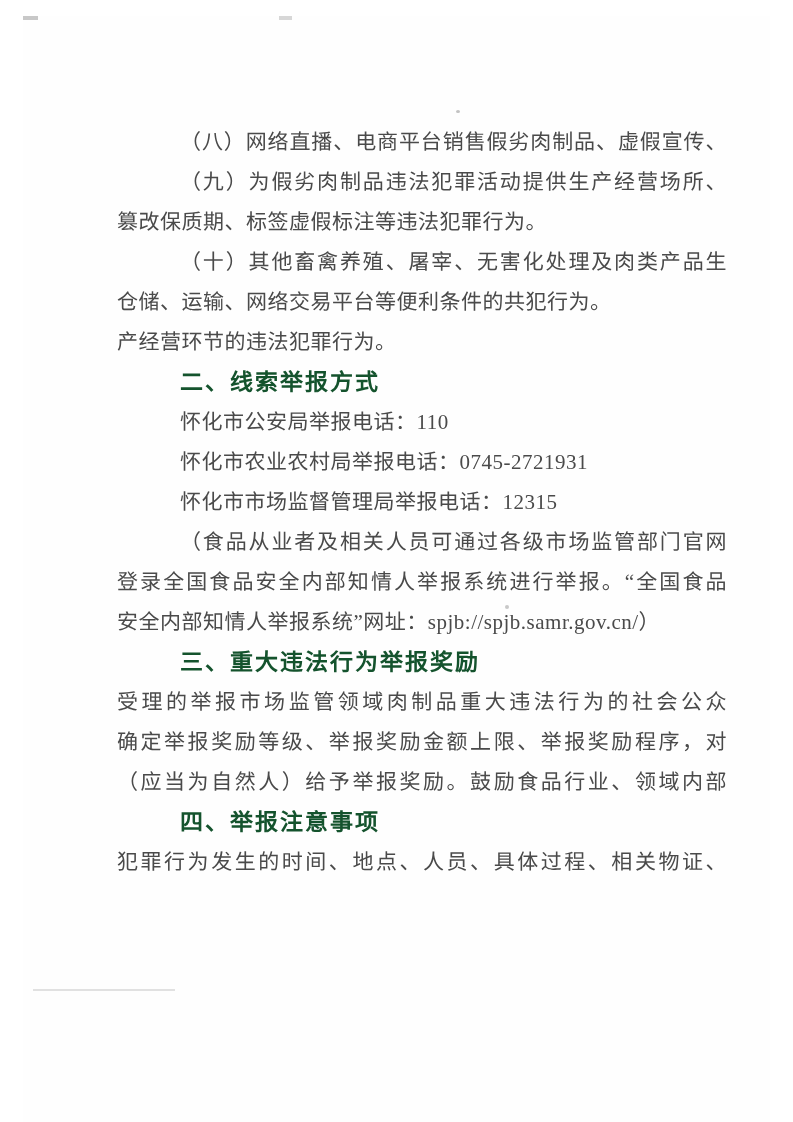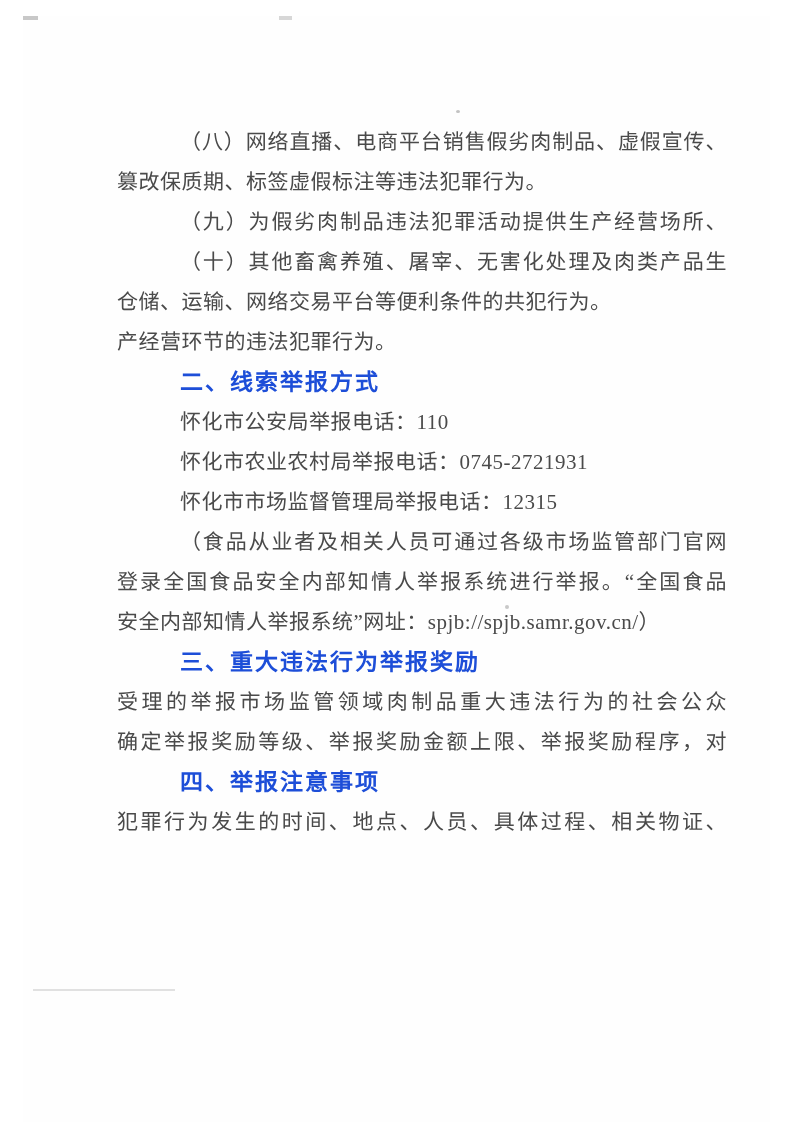--- a/index.html
+++ b/index.html
@@ -37,21 +37,21 @@
     text-align-last: justify;
   }
   .line.indent {
     padding-left: 63px;
   }
   .line.heading {
     font-family: "Liberation Sans", "DejaVu Sans", sans-serif;
     font-weight: bold;
     font-size: 23px;
     letter-spacing: 2px;
-    color: #1d4ed8;
+    color: #14532d;
   }
   .latin {
     letter-spacing: 0.5px;
   }
   
   .artifact {
     position: absolute;
     pointer-events: none;
   }
   .artifact-underline {
@@ -89,31 +89,32 @@
 <div class="page">
   <div class="artifact smudge-top-left"></div>
   <div class="artifact smudge-top-mid"></div>
   <div class="artifact smudge-top-right"></div>
   <div class="artifact speck-1"></div>
   <div class="artifact speck-2"></div>
   <div class="artifact artifact-underline"></div>
 
   <div class="doc-body">
       <div class="line indent full">（八）网络直播、电商平台销售假劣肉制品、虚假宣传、</div>
+      <div class="line indent full">（九）为假劣肉制品违法犯罪活动提供生产经营场所、</div>
       <div class="line">篡改保质期、标签虚假标注等违法犯罪行为。</div>
-      <div class="line indent full">（九）为假劣肉制品违法犯罪活动提供生产经营场所、</div>
       <div class="line indent full">（十）其他畜禽养殖、屠宰、无害化处理及肉类产品生</div>
       <div class="line">仓储、运输、网络交易平台等便利条件的共犯行为。</div>
       <div class="line">产经营环节的违法犯罪行为。</div>
       <div class="line heading indent">二、线索举报方式</div>
       <div class="line indent">怀化市公安局举报电话：<span class="latin">110</span></div>
       <div class="line indent">怀化市农业农村局举报电话：<span class="latin">0745-2721931</span></div>
       <div class="line indent">怀化市市场监督管理局举报电话：<span class="latin">12315</span></div>
       <div class="line indent full">（食品从业者及相关人员可通过各级市场监管部门官网</div>
       <div class="line full">登录全国食品安全内部知情人举报系统进行举报。“全国食品</div>
       <div class="line">安全内部知情人举报系统”网址：<span class="latin">spjb://spjb.samr.gov.cn/</span>）</div>
       <div class="line heading indent">三、重大违法行为举报奖励</div>
       <div class="line full">受理的举报市场监管领域肉制品重大违法行为的社会公众</div>
       <div class="line full">确定举报奖励等级、举报奖励金额上限、举报奖励程序，对</div>
+      <div class="line full">（应当为自然人）给予举报奖励。鼓励食品行业、领域内部</div>
       <div class="line heading indent">四、举报注意事项</div>
       <div class="line full">犯罪行为发生的时间、地点、人员、具体过程、相关物证、</div>
     </div>
 </div>
 
 </body></html>

